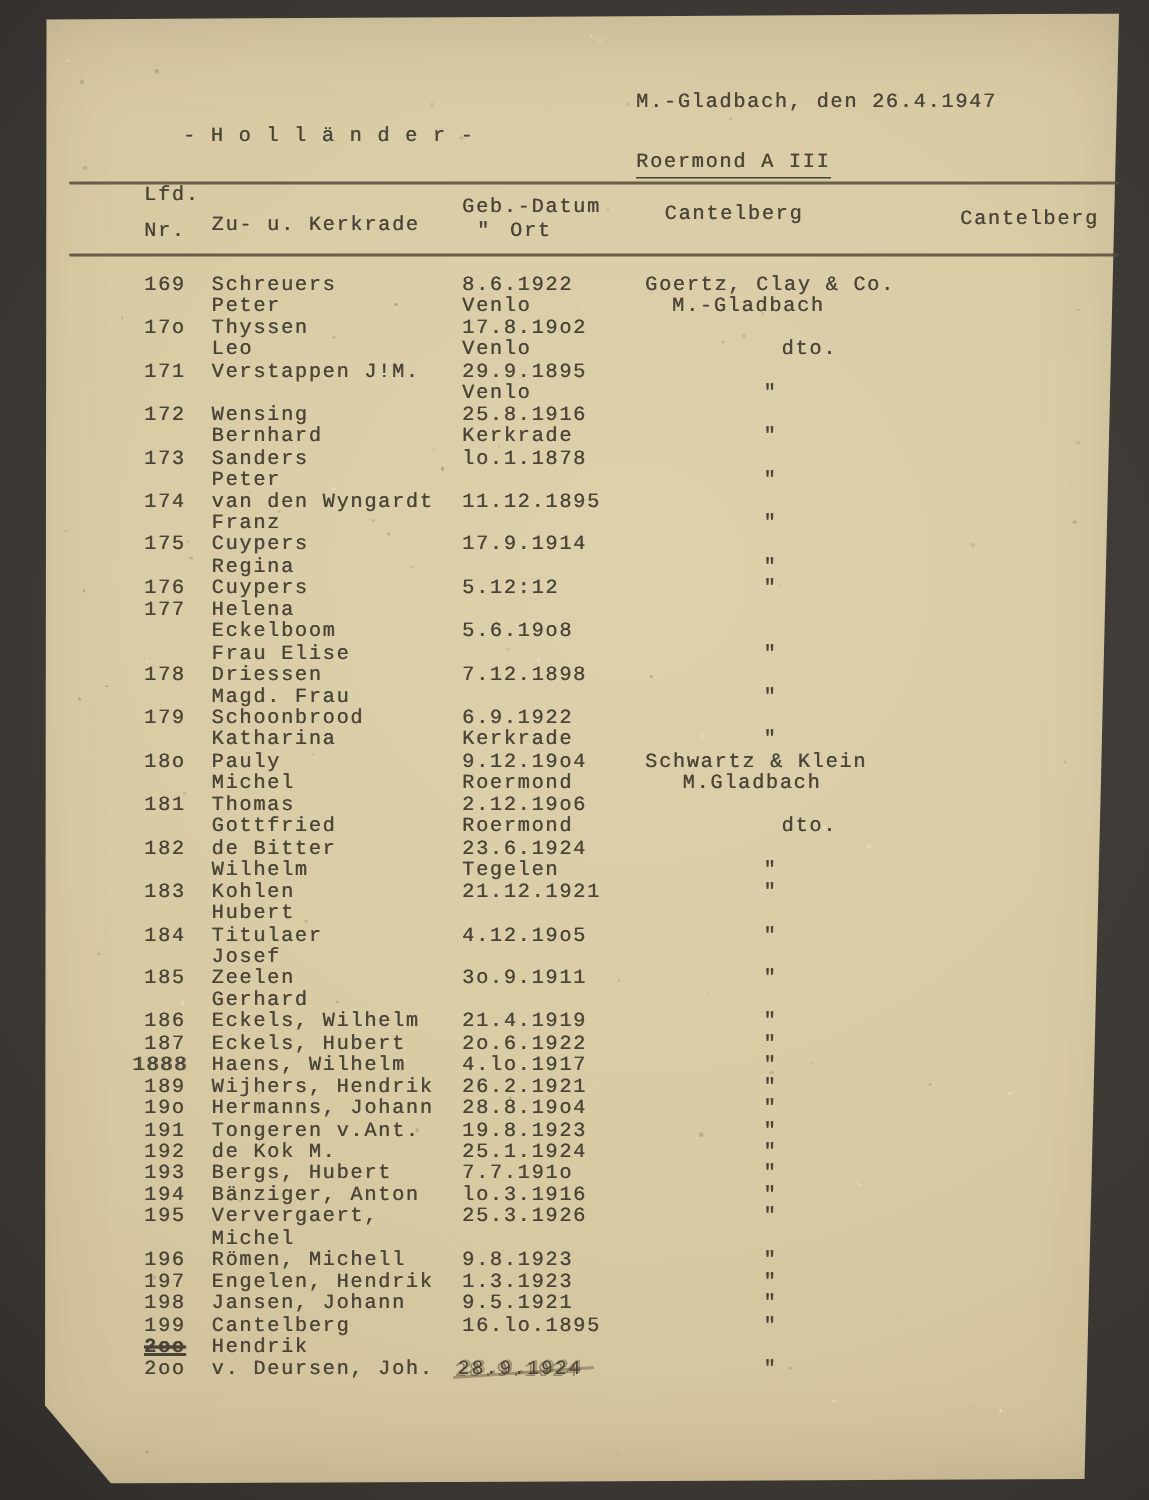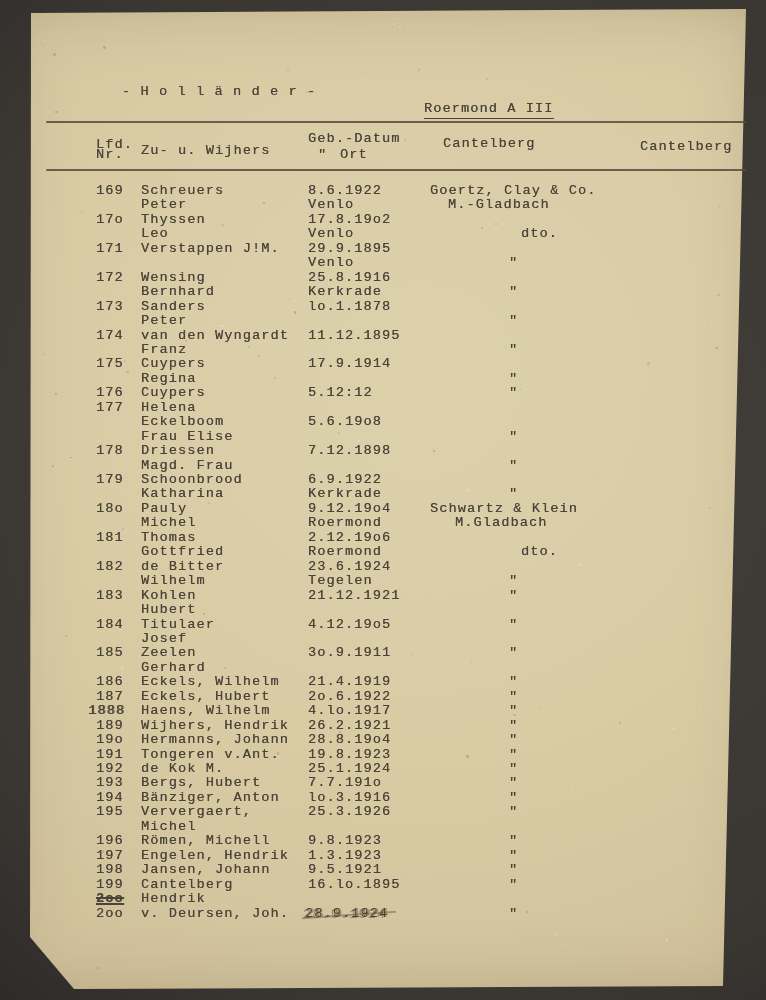--- a/index.html
+++ b/index.html
@@ -132,28 +132,29 @@
       <div class="speck" style="left: 571.505px; top: 789.344px; width: 2.00991px; height: 2.00991px; background: rgba(240, 230, 200, 0.5);"></div>
       <div class="speck" style="left: 80.6344px; top: 211.212px; width: 1.66369px; height: 1.66369px; background: rgba(86, 72, 48, 0.23);"></div>
       <div class="speck" style="left: 466.404px; top: 755.389px; width: 2.42458px; height: 2.42458px; background: rgba(86, 72, 48, 0.22);"></div>
       <div class="speck" style="left: 54.6958px; top: 392.929px; width: 2.46928px; height: 2.46928px; background: rgba(86, 72, 48, 0.27);"></div>
       <div class="speck" style="left: 221.456px; top: 325.232px; width: 2.05655px; height: 2.05655px; background: rgba(240, 230, 200, 0.5);"></div>
       <div class="speck" style="left: 310.673px; top: 471.557px; width: 2.31671px; height: 2.31671px; background: rgba(86, 72, 48, 0.09);"></div>
       <div class="speck" style="left: 615.266px; top: 736.697px; width: 1.36144px; height: 1.36144px; background: rgba(86, 72, 48, 0.08);"></div>
     </div>
 
   <div id="content">
+    <span class="abs" style="left:424px;top:62px;">M.-Gladbach, den 26.4.1947</span>
     <span class="abs" style="left:122px;top:85px;">- H o l l ä n d e r -</span>
     <span class="abs" id="category" style="left:424px;top:102px;">Roermond A III</span>
 
     <div class="rule" style="top:121px;"></div>
 
-    <span class="abs" style="left:96px;top:138px;">Lfd.</span>
+    <span class="abs" style="left:96px;top:124px;">Lfd.</span>
     <span class="abs" style="left:96px;top:148px;">Nr.</span>
-    <span class="abs" style="left:141px;top:144px;">Zu- u. Wijhers</span>
+    <span class="abs" style="left:141px;top:144px;">Zu- u. Kerkrade</span>
     <span class="abs" style="left:308px;top:132px;">Geb.-Datum</span>
     <span class="abs" style="left:318px;top:148px;">"</span>
     <span class="abs" style="left:340px;top:148px;">Ort</span>
     <span class="abs" style="left:443px;top:137px;">Cantelberg</span>
     <span class="abs" style="left:640px;top:140px;">Cantelberg</span>
 
     <div class="rule" style="top:169px;"></div>
 
     <div id="table-lines"><div class="line" style="top: 184px;"><span class="cell" style="left: 96px;">169</span><span class="cell" style="left: 141px;">Schreuers</span><span class="cell" style="left: 308px;">8.6.1922</span><span class="cell" style="left: 430px;">Goertz, Clay &amp; Co.</span></div><div class="line" style="top: 198.45px;"><span class="cell" style="left: 141px;">Peter</span><span class="cell" style="left: 308px;">Venlo</span><span class="cell" style="left: 448px;">M.-Gladbach</span></div><div class="line" style="top: 212.9px;"><span class="cell" style="left: 96px;">17o</span><span class="cell" style="left: 141px;">Thyssen</span><span class="cell" style="left: 308px;">17.8.19o2</span></div><div class="line" style="top: 227.35px;"><span class="cell" style="left: 141px;">Leo</span><span class="cell" style="left: 308px;">Venlo</span><span class="cell" style="left: 521px;">dto.</span></div><div class="line" style="top: 241.8px;"><span class="cell" style="left: 96px;">171</span><span class="cell" style="left: 141px;">Verstappen J!M.</span><span class="cell" style="left: 308px;">29.9.1895</span></div><div class="line" style="top: 256.25px;"><span class="cell" style="left: 308px;">Venlo</span><span class="cell" style="left: 509px;">"</span></div><div class="line" style="top: 270.7px;"><span class="cell" style="left: 96px;">172</span><span class="cell" style="left: 141px;">Wensing</span><span class="cell" style="left: 308px;">25.8.1916</span></div><div class="line" style="top: 285.15px;"><span class="cell" style="left: 141px;">Bernhard</span><span class="cell" style="left: 308px;">Kerkrade</span><span class="cell" style="left: 509px;">"</span></div><div class="line" style="top: 299.6px;"><span class="cell" style="left: 96px;">173</span><span class="cell" style="left: 141px;">Sanders</span><span class="cell" style="left: 308px;">lo.1.1878</span></div><div class="line" style="top: 314.05px;"><span class="cell" style="left: 141px;">Peter</span><span class="cell" style="left: 509px;">"</span></div><div class="line" style="top: 328.5px;"><span class="cell" style="left: 96px;">174</span><span class="cell" style="left: 141px;">van den Wyngardt</span><span class="cell" style="left: 308px;">11.12.1895</span></div><div class="line" style="top: 342.95px;"><span class="cell" style="left: 141px;">Franz</span><span class="cell" style="left: 509px;">"</span></div><div class="line" style="top: 357.4px;"><span class="cell" style="left: 96px;">175</span><span class="cell" style="left: 141px;">Cuypers</span><span class="cell" style="left: 308px;">17.9.1914</span></div><div class="line" style="top: 371.85px;"><span class="cell" style="left: 141px;">Regina</span><span class="cell" style="left: 509px;">"</span></div><div class="line" style="top: 386.3px;"><span class="cell" style="left: 96px;">176</span><span class="cell" style="left: 141px;">Cuypers</span><span class="cell" style="left: 308px;">5.12:12</span><span class="cell" style="left: 509px;">"</span></div><div class="line" style="top: 400.75px;"><span class="cell" style="left: 96px;">177</span><span class="cell" style="left: 141px;">Helena</span></div><div class="line" style="top: 415.2px;"><span class="cell" style="left: 141px;">Eckelboom</span><span class="cell" style="left: 308px;">5.6.19o8</span></div><div class="line" style="top: 429.65px;"><span class="cell" style="left: 141px;">Frau Elise</span><span class="cell" style="left: 509px;">"</span></div><div class="line" style="top: 444.1px;"><span class="cell" style="left: 96px;">178</span><span class="cell" style="left: 141px;">Driessen</span><span class="cell" style="left: 308px;">7.12.1898</span></div><div class="line" style="top: 458.55px;"><span class="cell" style="left: 141px;">Magd. Frau</span><span class="cell" style="left: 509px;">"</span></div><div class="line" style="top: 473px;"><span class="cell" style="left: 96px;">179</span><span class="cell" style="left: 141px;">Schoonbrood</span><span class="cell" style="left: 308px;">6.9.1922</span></div><div class="line" style="top: 487.45px;"><span class="cell" style="left: 141px;">Katharina</span><span class="cell" style="left: 308px;">Kerkrade</span><span class="cell" style="left: 509px;">"</span></div><div class="line" style="top: 501.9px;"><span class="cell" style="left: 96px;">18o</span><span class="cell" style="left: 141px;">Pauly</span><span class="cell" style="left: 308px;">9.12.19o4</span><span class="cell" style="left: 430px;">Schwartz &amp; Klein</span></div><div class="line" style="top: 516.35px;"><span class="cell" style="left: 141px;">Michel</span><span class="cell" style="left: 308px;">Roermond</span><span class="cell" style="left: 455px;">M.Gladbach</span></div><div class="line" style="top: 530.8px;"><span class="cell" style="left: 96px;">181</span><span class="cell" style="left: 141px;">Thomas</span><span class="cell" style="left: 308px;">2.12.19o6</span></div><div class="line" style="top: 545.25px;"><span class="cell" style="left: 141px;">Gottfried</span><span class="cell" style="left: 308px;">Roermond</span><span class="cell" style="left: 521px;">dto.</span></div><div class="line" style="top: 559.7px;"><span class="cell" style="left: 96px;">182</span><span class="cell" style="left: 141px;">de Bitter</span><span class="cell" style="left: 308px;">23.6.1924</span></div><div class="line" style="top: 574.15px;"><span class="cell" style="left: 141px;">Wilhelm</span><span class="cell" style="left: 308px;">Tegelen</span><span class="cell" style="left: 509px;">"</span></div><div class="line" style="top: 588.6px;"><span class="cell" style="left: 96px;">183</span><span class="cell" style="left: 141px;">Kohlen</span><span class="cell" style="left: 308px;">21.12.1921</span><span class="cell" style="left: 509px;">"</span></div><div class="line" style="top: 603.05px;"><span class="cell" style="left: 141px;">Hubert</span></div><div class="line" style="top: 617.5px;"><span class="cell" style="left: 96px;">184</span><span class="cell" style="left: 141px;">Titulaer</span><span class="cell" style="left: 308px;">4.12.19o5</span><span class="cell" style="left: 509px;">"</span></div><div class="line" style="top: 631.95px;"><span class="cell" style="left: 141px;">Josef</span></div><div class="line" style="top: 646.4px;"><span class="cell" style="left: 96px;">185</span><span class="cell" style="left: 141px;">Zeelen</span><span class="cell" style="left: 308px;">3o.9.1911</span><span class="cell" style="left: 509px;">"</span></div><div class="line" style="top: 660.85px;"><span class="cell" style="left: 141px;">Gerhard</span></div><div class="line" style="top: 675.3px;"><span class="cell" style="left: 96px;">186</span><span class="cell" style="left: 141px;">Eckels, Wilhelm</span><span class="cell" style="left: 308px;">21.4.1919</span><span class="cell" style="left: 509px;">"</span></div><div class="line" style="top: 689.75px;"><span class="cell" style="left: 96px;">187</span><span class="cell" style="left: 141px;">Eckels, Hubert</span><span class="cell" style="left: 308px;">2o.6.1922</span><span class="cell" style="left: 509px;">"</span></div><div class="line" style="top: 704.2px;"><span class="cell overtyped" style="left: 88px;">1888</span><span class="cell" style="left: 141px;">Haens, Wilhelm</span><span class="cell" style="left: 308px;">4.lo.1917</span><span class="cell" style="left: 509px;">"</span></div><div class="line" style="top: 718.65px;"><span class="cell" style="left: 96px;">189</span><span class="cell" style="left: 141px;">Wijhers, Hendrik</span><span class="cell" style="left: 308px;">26.2.1921</span><span class="cell" style="left: 509px;">"</span></div><div class="line" style="top: 733.1px;"><span class="cell" style="left: 96px;">19o</span><span class="cell" style="left: 141px;">Hermanns, Johann</span><span class="cell" style="left: 308px;">28.8.19o4</span><span class="cell" style="left: 509px;">"</span></div><div class="line" style="top: 747.55px;"><span class="cell" style="left: 96px;">191</span><span class="cell" style="left: 141px;">Tongeren v.Ant.</span><span class="cell" style="left: 308px;">19.8.1923</span><span class="cell" style="left: 509px;">"</span></div><div class="line" style="top: 762px;"><span class="cell" style="left: 96px;">192</span><span class="cell" style="left: 141px;">de Kok M.</span><span class="cell" style="left: 308px;">25.1.1924</span><span class="cell" style="left: 509px;">"</span></div><div class="line" style="top: 776.45px;"><span class="cell" style="left: 96px;">193</span><span class="cell" style="left: 141px;">Bergs, Hubert</span><span class="cell" style="left: 308px;">7.7.191o</span><span class="cell" style="left: 509px;">"</span></div><div class="line" style="top: 790.9px;"><span class="cell" style="left: 96px;">194</span><span class="cell" style="left: 141px;">Bänziger, Anton</span><span class="cell" style="left: 308px;">lo.3.1916</span><span class="cell" style="left: 509px;">"</span></div><div class="line" style="top: 805.35px;"><span class="cell" style="left: 96px;">195</span><span class="cell" style="left: 141px;">Ververgaert,</span><span class="cell" style="left: 308px;">25.3.1926</span><span class="cell" style="left: 509px;">"</span></div><div class="line" style="top: 819.8px;"><span class="cell" style="left: 141px;">Michel</span></div><div class="line" style="top: 834.25px;"><span class="cell" style="left: 96px;">196</span><span class="cell" style="left: 141px;">Römen, Michell</span><span class="cell" style="left: 308px;">9.8.1923</span><span class="cell" style="left: 509px;">"</span></div><div class="line" style="top: 848.7px;"><span class="cell" style="left: 96px;">197</span><span class="cell" style="left: 141px;">Engelen, Hendrik</span><span class="cell" style="left: 308px;">1.3.1923</span><span class="cell" style="left: 509px;">"</span></div><div class="line" style="top: 863.15px;"><span class="cell" style="left: 96px;">198</span><span class="cell" style="left: 141px;">Jansen, Johann</span><span class="cell" style="left: 308px;">9.5.1921</span><span class="cell" style="left: 509px;">"</span></div><div class="line" style="top: 877.6px;"><span class="cell" style="left: 96px;">199</span><span class="cell" style="left: 141px;">Cantelberg</span><span class="cell" style="left: 308px;">16.lo.1895</span><span class="cell" style="left: 509px;">"</span></div><div class="line" style="top: 892.05px;"><span class="cell struck" style="left: 96px;">2oo</span><span class="cell" style="left: 141px;">Hendrik</span></div><div class="line" style="top: 906.5px;"><span class="cell" style="left: 96px;">2oo</span><span class="cell" style="left: 141px;">v. Deursen, Joh.</span><span class="cell smudged" style="left: 305px;">28.9.1924</span><span class="cell" style="left: 509px;">"</span></div></div>
   </div>

